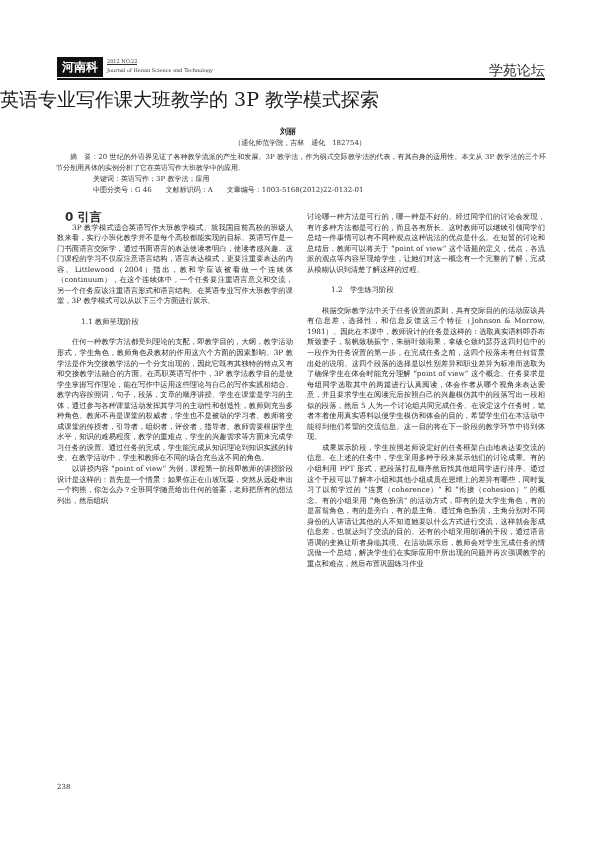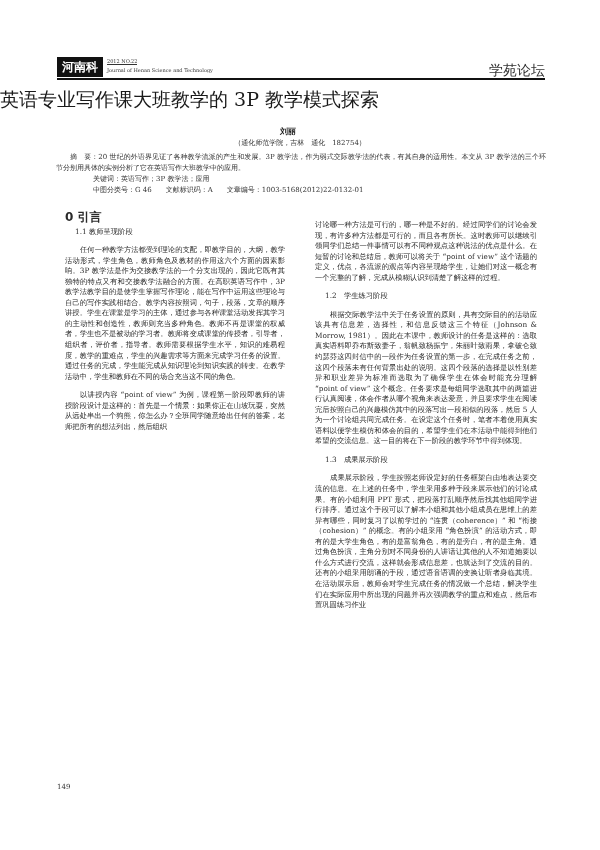--- a/index.html
+++ b/index.html
@@ -16,49 +16,49 @@
   .hdr-rule { left:57px; top:78px; width:488px; height:2px; background:#111; }
   .title { left:0; width:600px; top:86px; text-align:left; font-size:19px; line-height:26px; color:#1a1a1a; }
   .author { left:0; width:576px; top:126px; text-align:center; font-size:8px; font-weight:bold;
             font-family:"DejaVu Sans","Liberation Sans",sans-serif; }
   .affil { left:0; width:600px; top:138px; text-align:center; font-size:7px; color:#333; }
   .abstract { left:56px; width:490px; top:152px; font-size:7px; line-height:11px; color:#333; text-indent:14px; text-align:justify; }
   .meta-line { left:70px; font-size:7px; line-height:11px; color:#333; white-space:pre;margin-left:23px; }
   .col { position:absolute; top:212px; font-size:7.3px; line-height:10.55px; color:#2a2a2a; text-align:justify; }
   .col-left { left:57px; width:236px; }
   .col-right { left:307px; width:238px; }
-  .col p { margin:8px; text-indent:15px; }
+  .col p { margin:0; text-indent:15px; }
   .col .h1 { margin:0; text-indent:8px; font-family:"DejaVu Sans","Liberation Sans",sans-serif; font-weight:bold; font-size:12px; }
-  .col .h2 { margin:4px; text-indent:14px; }
+  .col .h2 { margin:10px; text-indent:14px; }
   .pagenum { left:57px; top:783px; font-size:7px; color:#333; }
 </style>
 </head>
 <body>
 
 <div class="abs hdr-box">河南科技</div>
 <div class="abs hdr-issue">2012  NO.22</div>
 <div class="abs hdr-journal">Journal of Henan Science and Technology</div>
 <div class="abs hdr-right">学苑论坛</div>
 <div class="abs hdr-rule"></div>
 
 <div class="abs title">英语专业写作课大班教学的 3P 教学模式探索</div>
 <div class="abs author">刘丽</div>
 <div class="abs affil">（通化师范学院，吉林　通化　182754）</div>
 <div class="abs abstract">摘　要：20 世纪的外语界见证了各种教学流派的产生和发展。3P 教学法，作为弱式交际教学法的代表，有其自身的适用性。本文从 3P 教学法的三个环节分别用具体的实例分析了它在英语写作大班教学中的应用。</div>
 <div class="abs meta-line" style="top:174px;">关键词：英语写作；3P 教学法；应用</div>
 <div class="abs meta-line" style="top:185px;">中图分类号：G 46　　文献标识码：A　　文章编号：1003-5168(2012)22-0132-01</div>
 
 <div class="col col-left">
   <p class="h1">0 引言</p>
+  <p>3P 教学模式适合英语写作大班教学模式。就我国目前高校的班级人数来看，实行小班化教学并不是每个高校都能实现的目标。英语写作是一门书面语言交际学，通过书面语言的表达使读者明白，使读者感兴趣。这门课程的学习不仅应注意语言结构，语言表达模式，更要注重要表达的内容。Littlewood（2004）指出，教和学应该被看做一个连续体（continuum），在这个连续体中，一个任务要注重语言意义和交流，另一个任务应该注重语言形式和语言结构。在英语专业写作大班教学的课堂，3P 教学模式可以从以下三个方面进行展示。</p>
   <p class="h2">1.1 教师呈现阶段</p>
   <p>任何一种教学方法都受到理论的支配，即教学目的，大纲，教学活动形式，学生角色，教师角色及教材的作用这六个方面的因素影响。3P 教学法是作为交接教学法的一个分支出现的，因此它既有其独特的特点又有和交接教学法融合的方面。在高职英语写作中，3P 教学法教学目的是使学生掌握写作理论，能在写作中运用这些理论与自己的写作实践相结合。教学内容按照词，句子，段落，文章的顺序讲授。学生在课堂是学习的主体，通过参与各种课堂活动发挥其学习的主动性和创造性，教师则充当多种角色。教师不再是课堂的权威者，学生也不是被动的学习者。教师将变成课堂的传授者，引导者，组织者，评价者，指导者。教师需要根据学生水平，知识的难易程度，教学的重难点，学生的兴趣需求等方面来完成学习任务的设置。通过任务的完成，学生能完成从知识理论到知识实践的转变。在教学活动中，学生和教师在不同的场合充当这不同的角色。</p>
   <p>以讲授内容 “point of view” 为例，课程第一阶段即教师的讲授阶段设计是这样的：首先是一个情景：如果你正在山坡玩耍，突然从远处串出一个狗熊，你怎么办？全班同学随意给出任何的答案，老师把所有的想法列出，然后组织</p>
 </div>
 
 <div class="col col-right">
   <p style="text-indent:0">讨论哪一种方法是可行的，哪一种是不好的。经过同学们的讨论会发现，有许多种方法都是可行的，而且各有所长。这时教师可以继续引领同学们总结一件事情可以有不同种观点这种说法的优点是什么。在短暂的讨论和总结后，教师可以将关于 “point of view” 这个话题的定义，优点，各流派的观点等内容呈现给学生，让她们对这一概念有一个完整的了解，完成从模糊认识到清楚了解这样的过程。</p>
   <p class="h2">1.2　学生练习阶段</p>
   <p>根据交际教学法中关于任务设置的原则，具有交际目的的活动应该具有信息差，选择性，和信息反馈这三个特征（Johnson &amp; Morrow, 1981）。因此在本课中，教师设计的任务是这样的：选取真实语料即乔布斯致妻子，翁帆致杨振宁，朱丽叶致雨果，拿破仑致约瑟芬这四封信中的一段作为任务设置的第一步，在完成任务之前，这四个段落未有任何背景出处的说明。这四个段落的选择是以性别差异和职业差异为标准而选取为了确保学生在体会时能充分理解 “point of view” 这个概念。任务要求是每组同学选取其中的两篇进行认真阅读，体会作者从哪个视角来表达爱意，并且要求学生在阅读完后按照自己的兴趣模仿其中的段落写出一段相似的段落，然后 5 人为一个讨论组共同完成任务。在设定这个任务时，笔者本着使用真实语料以便学生模仿和体会的目的，希望学生们在本活动中能得到他们希望的交流信息。这一目的将在下一阶段的教学环节中得到体现。</p>
-  <p class="h2">1.3　成果展示阶段</p>
   <p>成果展示阶段，学生按照老师设定好的任务框架自由地表达要交流的信息。在上述的任务中，学生采用多种手段来展示他们的讨论成果。有的小组利用 PPT 形式，把段落打乱顺序然后找其他组同学进行排序。通过这个手段可以了解本小组和其他小组成员在思维上的差异有哪些，同时复习了以前学过的 “连贯（coherence）” 和 “衔接（cohesion）” 的概念。有的小组采用 “角色扮演” 的活动方式，即有的是大学生角色，有的是富翁角色，有的是旁白，有的是主角。通过角色扮演，主角分别对不同身份的人讲话让其他的人不知道她要以什么方式进行交流，这样就会形成信息差，也就达到了交流的目的。还有的小组采用朗诵的手段，通过语音语调的变换让听者身临其境。在活动展示后，教师会对学生完成任务的情况做一个总结，解决学生们在实际应用中所出现的问题并再次强调教学的重点和难点，然后布置巩固练习作业</p>
 </div>
 
-<div class="abs pagenum">149</div>
+<div class="abs pagenum">238</div>
 
 </body></html>

